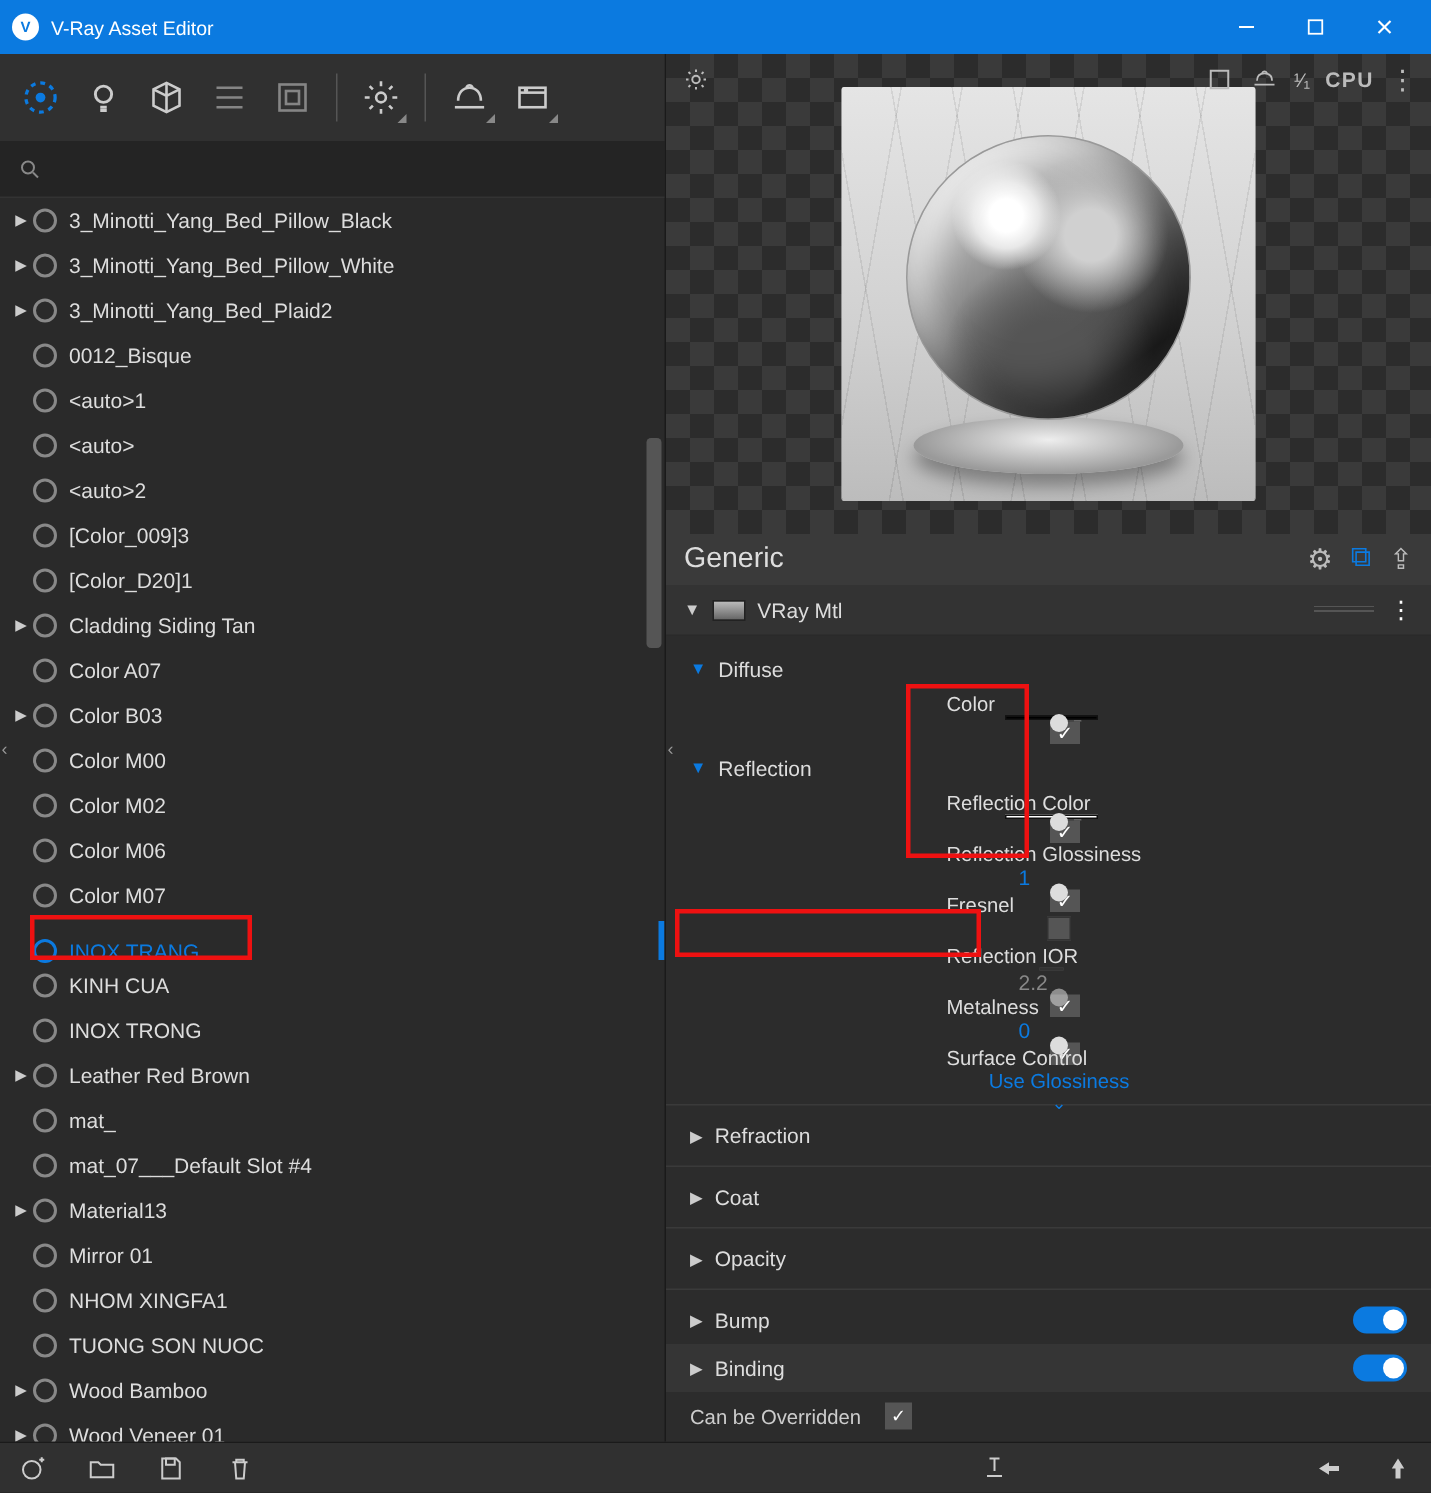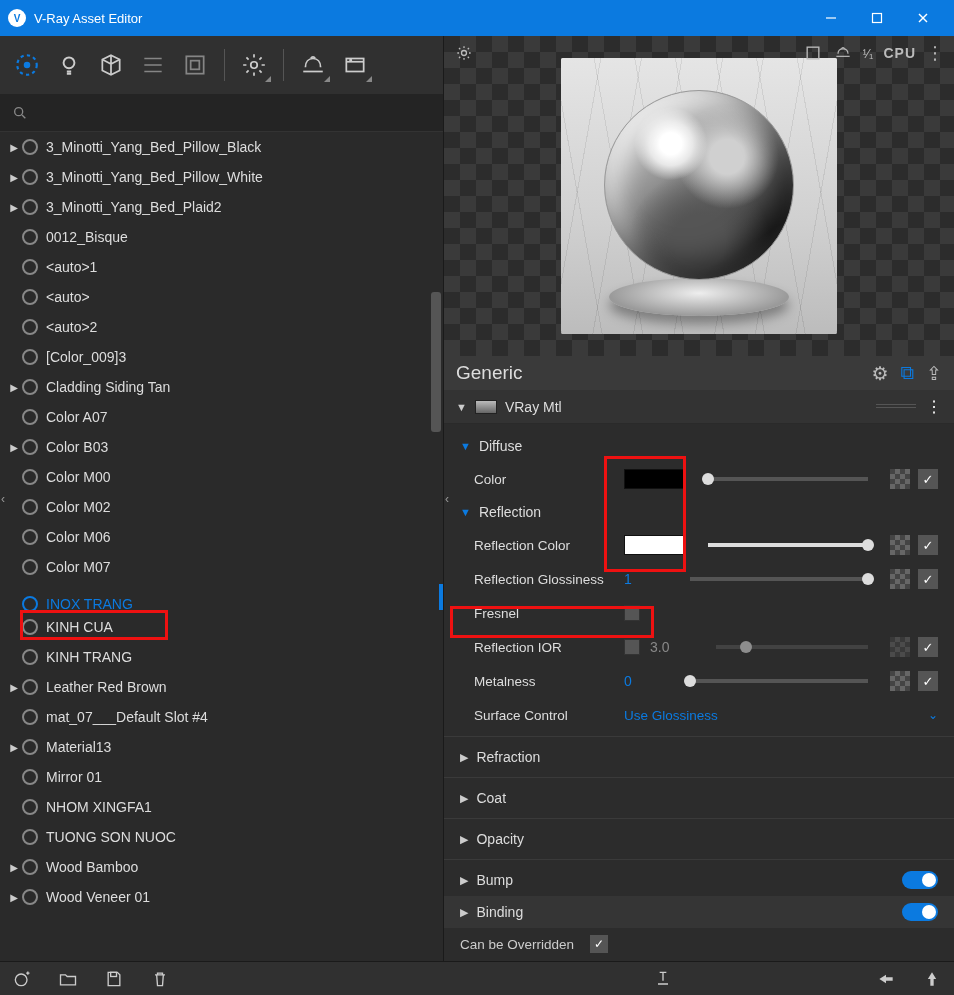--- a/index.html
+++ b/index.html
@@ -87,21 +87,21 @@
 .material-row .caret { color: #ccc; margin-right: 8px; font-size: 11px; }
 .material-row .thumb { width: 22px; height: 14px; background: linear-gradient(180deg,#bbb,#666); margin-right: 8px; border: 1px solid #222; }
 .material-row .drag { margin-left: auto; width: 40px; height: 6px; background: repeating-linear-gradient(180deg,#555 0 1px, transparent 1px 3px); margin-right: 10px; }
 .material-row .dots { color: #fff; font-size: 16px; }
 
 .props { padding: 6px 0 4px 0; overflow-y: auto; }
 .group-head { display: flex; align-items: center; height: 32px; padding: 0 16px; font-size: 14px; }
 .group-head .caret { color: #0b7ae0; font-size: 11px; margin-right: 8px; }
 .group-head.collapsed .caret { color: #ccc; }
 .group-head .toggle { margin-left: auto; }
-.param { display: flex; align-items: center; height: 34px; padding: 0 16px 0 30px; font-size: 13.5px; color: #ddd; }
+.param { display: flex; align-items: center; height: 34px; padding: 0 16px 0 30px; font-size: 13.5px; color: #ddd; flex-direction: column; }
 .param .lbl { width: 150px; color: #ddd; }
 .param .swatch { width: 62px; height: 20px; border: 1px solid #111; margin-right: 10px; }
 .param .slider { flex: 1; height: 4px; background: #555; position: relative; margin: 0 12px; }
 .param .slider.full { background: #ddd; }
 .param .slider .knob { position: absolute; top: -4px; width: 12px; height: 12px; background: #ddd; border-radius: 50%; transform: translateX(-50%); }
 .param .tex { width: 20px; height: 20px; background:
   linear-gradient(45deg,#666 25%,transparent 25%),linear-gradient(-45deg,#666 25%,transparent 25%),
   linear-gradient(45deg,transparent 75%,#666 75%),linear-gradient(-45deg,transparent 75%,#666 75%);
   background-size: 10px 10px; background-position: 0 0,0 5px,5px -5px,-5px 0; background-color: #444;
   margin-left: 10px; cursor: pointer; }
@@ -254,20 +254,24 @@
           </div>
           <div class="item">
             <div class="ball"></div>
             <span>&lt;auto&gt;2</span>
           </div>
           <div class="item">
             <div class="ball"></div>
             <span>[Color_009]3</span>
           </div>
           <div class="item">
+            <div class="ball"></div>
+            <span>[Color_D20]1</span>
+          </div>
+          <div class="item">
             <span class="tri">▶</span>
             <div class="ball"></div>
             <span>Cladding Siding Tan</span>
           </div>
           <div class="item">
             <div class="ball"></div>
             <span>Color A07</span>
           </div>
           <div class="item">
             <span class="tri">▶</span>
@@ -293,26 +297,30 @@
           <div class="item sel sel-bar">
             <div class="ball"></div>
             <span>INOX TRANG</span>
           </div>
           <div class="item">
             <div class="ball"></div>
             <span>KINH CUA</span>
           </div>
           <div class="item">
             <div class="ball"></div>
-            <span>KINH TRANG</span>
+            <span>INOX TRONG</span>
           </div>
           <div class="item">
             <span class="tri">▶</span>
             <div class="ball"></div>
             <span>Leather Red Brown</span>
+          </div>
+          <div class="item">
+            <div class="ball"></div>
+            <span>mat_</span>
           </div>
           <div class="item">
             <div class="ball"></div>
             <span>mat_07___Default Slot #4</span>
           </div>
           <div class="item">
             <span class="tri">▶</span>
             <div class="ball"></div>
             <span>Material13</span>
           </div>
@@ -435,21 +443,21 @@
         <div class="tex"></div>
         <div class="chk on"></div>
       </div>
       <div class="param">
         <div class="lbl">Fresnel</div>
         <div class="mini-chk"></div>
       </div>
       <div class="param">
         <div class="lbl">Reflection IOR</div>
         <div class="mini-chk" style="margin-right:10px"></div>
-        <div class="val muted">3.0</div>
+        <div class="val muted">2.2</div>
         <div class="slider" style="opacity:.55">
             <div class="knob" style="left:20%"></div>
           </div>
         <div class="tex" style="opacity:.55"></div>
         <div class="chk on"></div>
       </div>
       <div class="param">
         <div class="lbl">Metalness</div>
         <div class="val">0</div>
         <div class="slider">

